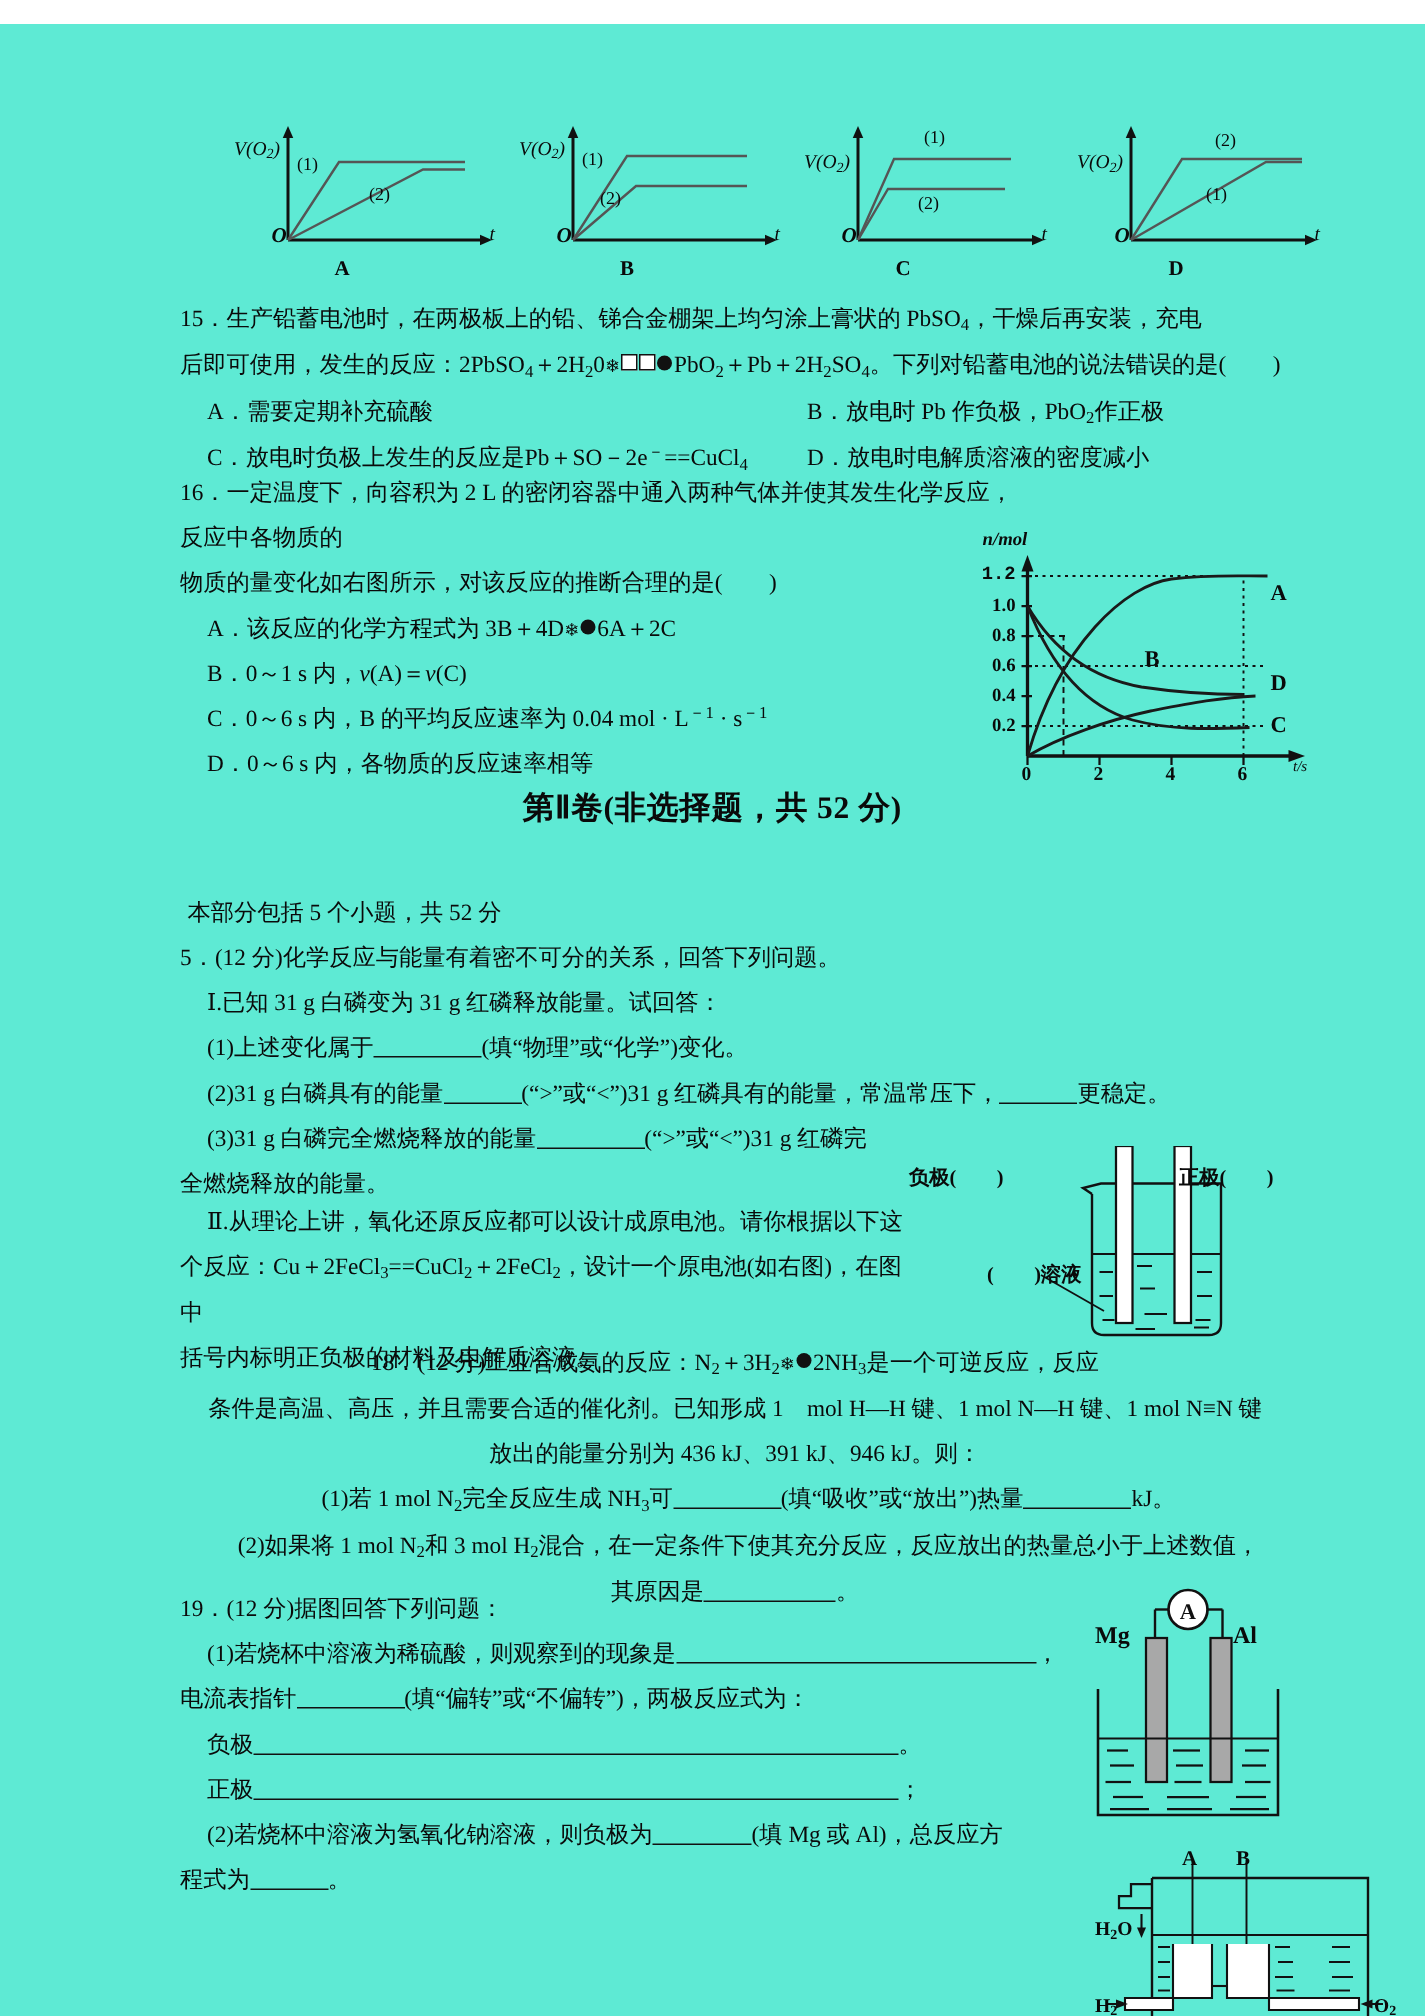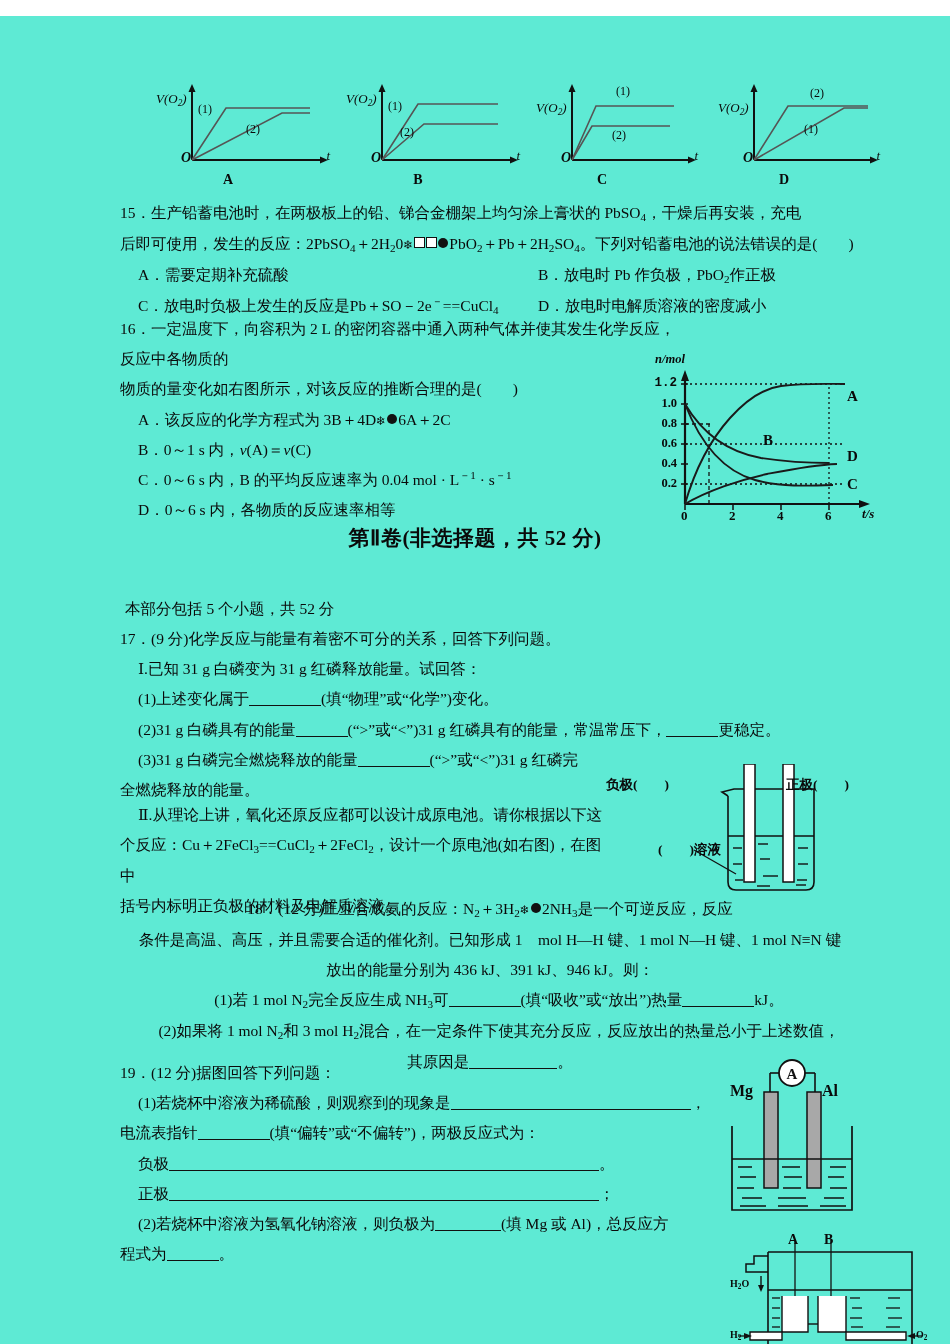--- a/index.html
+++ b/index.html
@@ -68,21 +68,21 @@
 
   
   .nmolchart { position: absolute; left: 655px; top: 338px; width: 240px; height: 180px; }
   .nmolchart .axlab {
     position: absolute; font-size: 12.5px; font-weight: 700;
   }
   .nmolchart .ytitle { left: 0px; top: -2px; font-style: italic; }
   .nmolchart .ticklab { font-weight: 700; font-size: 12.5px; text-align: right; }
   .nmolchart .curvelab { position: absolute; font-size: 15px; font-weight: 700; }
   .nmolchart .xtick { position: absolute; font-size: 13px; font-weight: 700; }
-  .nmolchart .xtitle { position: absolute; font-size: 13px; font-style: italic; font-weight: bold; }
+  .nmolchart .xtitle { position: absolute; font-size: 10px; font-style: italic; }
 
   
   .vol2 {
     position: absolute; left: 0; top: 508px; width: 950px;
     text-align: center; font-size: 21px; font-weight: 700;
     font-family: "Liberation Serif", serif; letter-spacing: 0.5px;
   }
 
   
   .block { position: absolute; }
@@ -90,21 +90,21 @@
   
   .cellfig { position: absolute; left: 600px; top: 748px; width: 260px; height: 135px; }
   .cellfig .lab { position: absolute; font-size: 13.5px; font-weight: 700; white-space: nowrap; }
 
   
   .mgalfig { position: absolute; left: 720px; top: 1030px; width: 230px; height: 170px; }
   .mgalfig .lab { position: absolute; font-size: 16px; font-weight: 700; }
 
   
   .fcfig { position: absolute; left: 710px; top: 1212px; width: 240px; height: 132px; }
-  .fcfig .lab { position: absolute; font-size: 10px; font-weight: 700; }
+  .fcfig .lab { position: absolute; font-size: 13px; font-weight: 700; }
 </style>
 </head>
 <body>
 
 <div class="page">
 
   <div class="figrow">
 
     <div class="vfig" style="left:150px;">
       <svg width="200" height="92" viewBox="0 0 200 92">
@@ -279,21 +279,21 @@
     <div class="curvelab" style="left:108px; top:78px;">B</div>
     <div class="curvelab" style="left:192px; top:94px;">D</div>
     <div class="curvelab" style="left:192px; top:122px;">C</div>
   </div>
 
   <div class="vol2">第Ⅱ卷(非选择题，共 52 分)</div>
 
   <div class="block txt" style="left:125px; top:578px; width:740px;">本部分包括 5 个小题，共 52 分</div>
 
   <div class="block txt" style="left:120px; top:608px; width:740px;">
-    <div>17．(9 分)化学反应与能量有着密不可分的关系，回答下列问题。</div>
+    <div>5．(12 分)化学反应与能量有着密不可分的关系，回答下列问题。</div>
     <div style="padding-left:18px;">Ⅰ.已知 31 g 白磷变为 31 g 红磷释放能量。试回答：</div>
     <div style="padding-left:18px;">
       <span>(1)上述变化属于</span><span class="blank b3"></span><span>(填“物理”或“化学”)变化。</span>
     </div>
     <div style="padding-left:18px;">
       <span>(2)31 g 白磷具有的能量</span><span class="blank b2"></span><span>(“&gt;”或“&lt;”)31 g 红磷具有的能量，常温常压下，</span><span class="blank b2"></span><span>更稳定。</span>
     </div>
     <div style="padding-left:18px;">
       <span>(3)31 g 白磷完全燃烧释放的能量</span><span class="blank b3"></span><span>(“&gt;”或“&lt;”)31 g 红磷完</span>
     </div>

